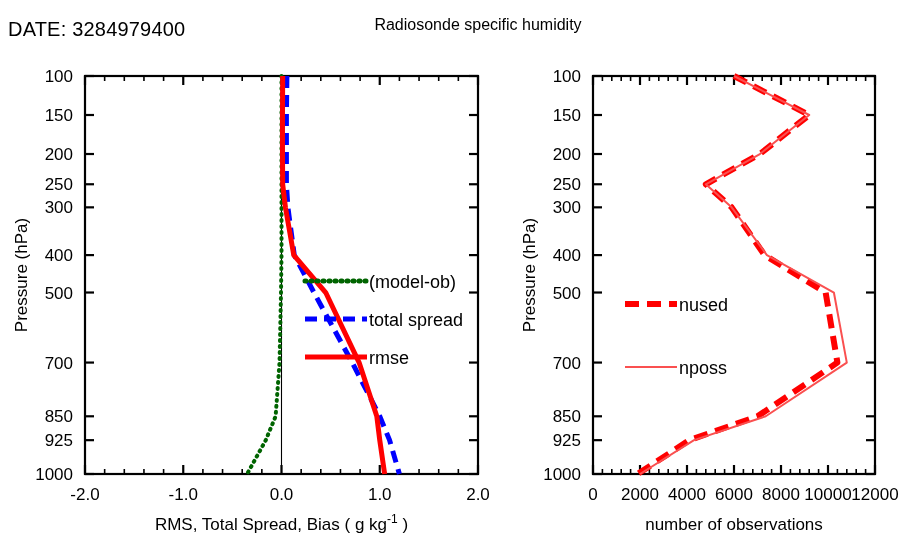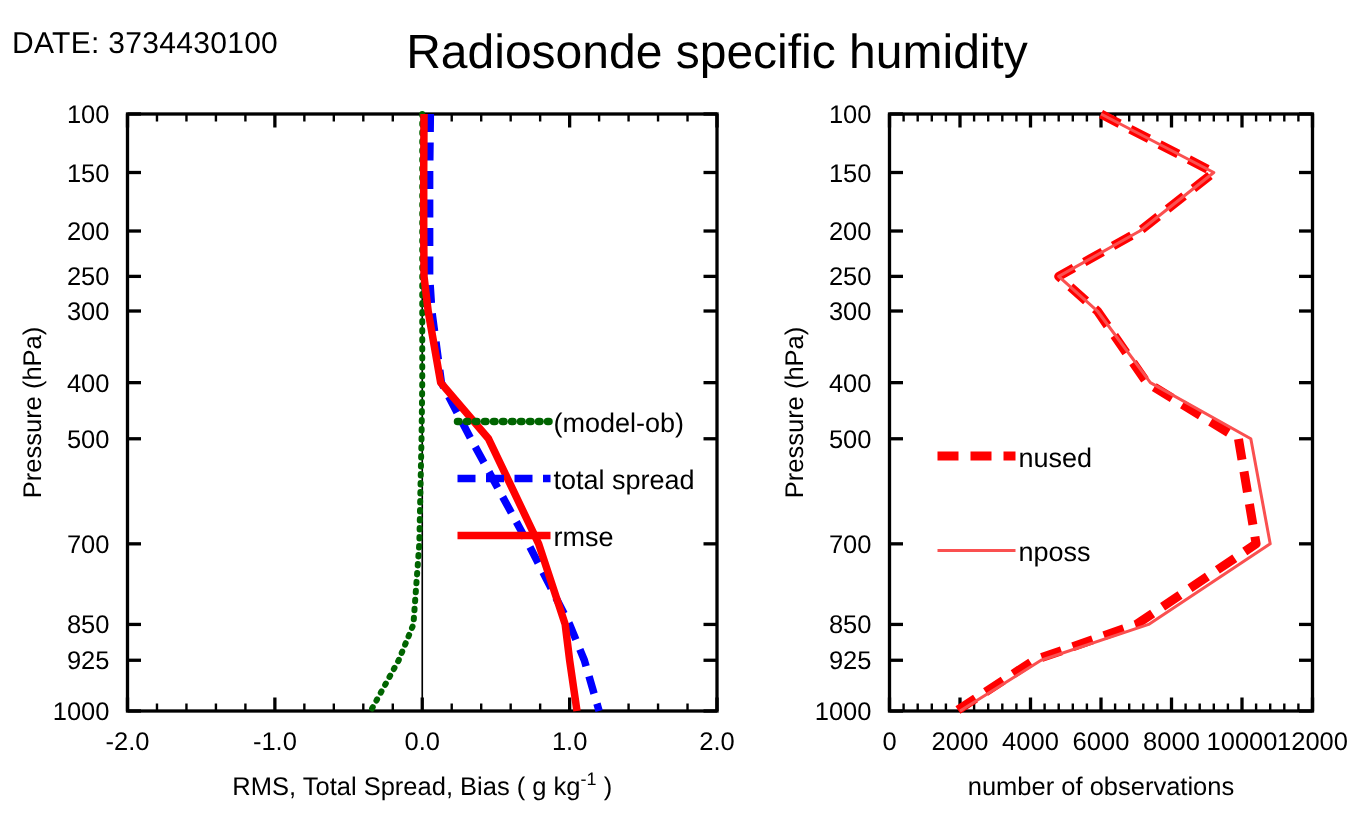--- a/index.html
+++ b/index.html
@@ -18,39 +18,39 @@
 
   #date-label {
     left: 8px; top: 18px;
     font-size: 20px;
     letter-spacing: 0.2px;
     white-space: nowrap;
   }
   #chart-title {
     left: 0; top: 16px; width: 900px;
     text-align: center;
-    font-size: 32px;
+    font-size: 16px;
     white-space: nowrap;
   }
   
   #chart-title span { position: relative; left: 28px; }
 
   svg { display: block; }
   text { font-family: "Liberation Sans", sans-serif; fill: #000; }
   .tick-lbl { font-size: 17px; }
   .axis-lbl { font-size: 17px; }
   .legend-lbl { font-size: 18px; }
 </style>
 </head>
 <body>
 
 <div id="stage">
 
   <div class="abs" id="date-label">
-    <span>DATE: 3734430100</span>
+    <span>DATE: 3284979400</span>
   </div>
 
   <div class="abs" id="chart-title">
     <span>Radiosonde specific humidity</span>
   </div>
 
   <svg class="abs" id="plot-svg" width="900" height="560" style="left:0;top:0;">
     <g id="left-panel-group">
         <rect x="85" y="76" width="393" height="398" fill="none" stroke="#000000" stroke-width="2.2"></rect>
         <line x1="85" y1="474" x2="85" y2="465" stroke="#000000" stroke-width="2.2"></line>

